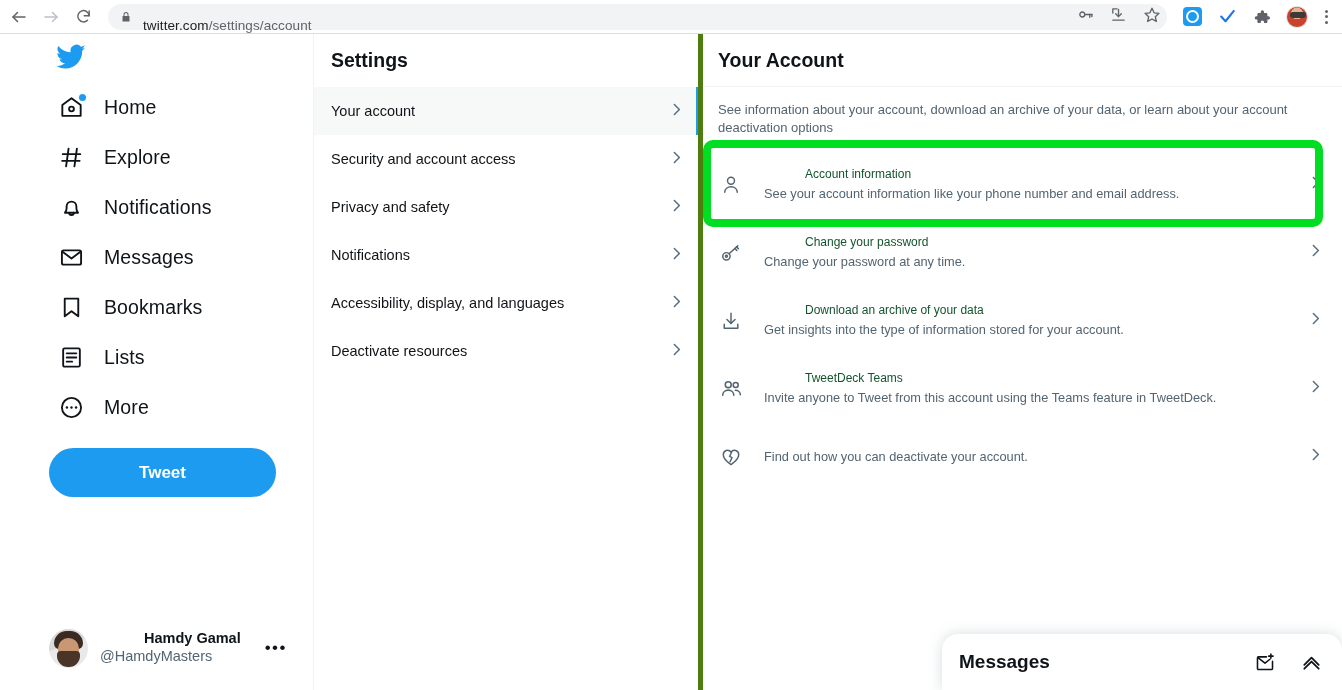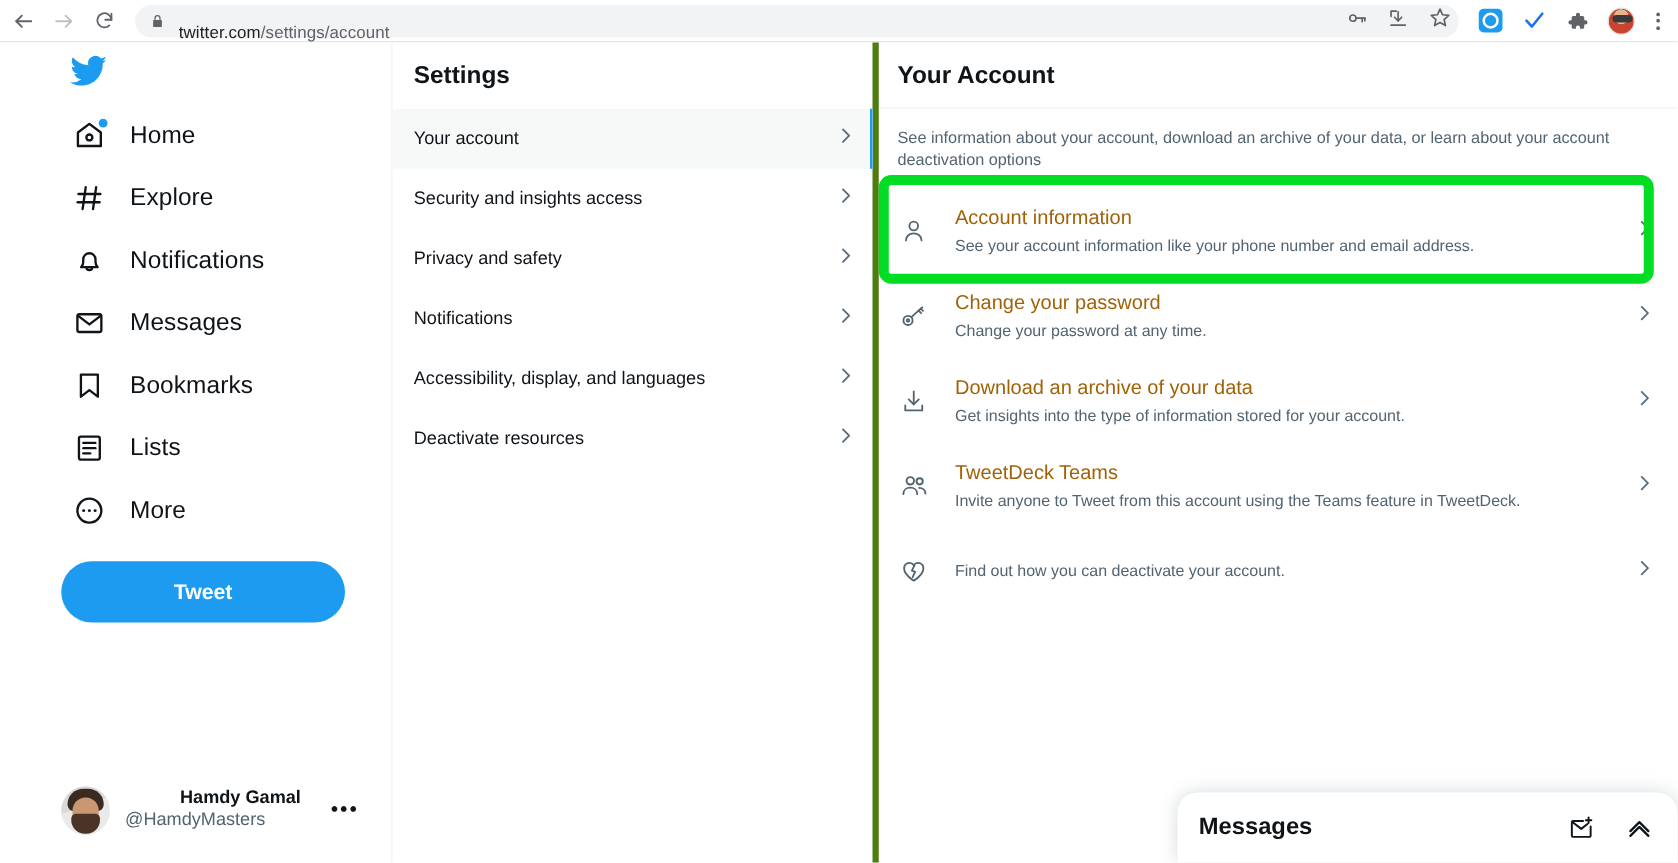--- a/index.html
+++ b/index.html
@@ -184,21 +184,21 @@
   .acct-row {
     display: flex; align-items: center;
     min-height: 68px;
     padding: 10px 14px 10px 14px;
     gap: 20px;
     cursor: pointer;
     position: relative;
   }
   .acct-ico { width: 26px; height: 26px; flex: 0 0 auto; display: flex; align-items: center; justify-content: center; color: #536471; }
   .acct-text { flex: 1; display: flex; flex-direction: column; gap: 2px; }
-  .acct-title { font-size: 16px; color: #a16207; line-height: 1.3; }
+  .acct-title { font-size: 12px; color: #14532d; line-height: 1.3; margin-left: 41px; }
   .acct-sub { font-size: 12.8px; color: #536471; line-height: 1.35; }
   .acct-chev { color: #5b7083; flex: 0 0 auto; padding-right: 4px; }
 
   
   .hl-wrap {
     position: absolute;
     left: -1px; top: 106px;
     width: 620px; height: 87px;
     border: 8px solid #00dd22;
     border-radius: 10px;
@@ -423,21 +423,21 @@
     <div class="set-item active">
       <span class="lbl">Your account</span>
       <span class="chev">
         <svg width="17" height="17" viewBox="0 0 24 24" fill="none" stroke="currentColor" stroke-width="2.2" stroke-linecap="round" stroke-linejoin="round">
             <polyline points="9,5 16,12 9,19"></polyline>
           </svg>
       </span>
     </div>
 
     <div class="set-item">
-      <span class="lbl">Security and insights access</span>
+      <span class="lbl">Security and account access</span>
       <span class="chev">
         <svg width="17" height="17" viewBox="0 0 24 24" fill="none" stroke="currentColor" stroke-width="2.2" stroke-linecap="round" stroke-linejoin="round">
             <polyline points="9,5 16,12 9,19"></polyline>
           </svg>
       </span>
     </div>
 
     <div class="set-item">
       <span class="lbl">Privacy and safety</span>
       <span class="chev">

